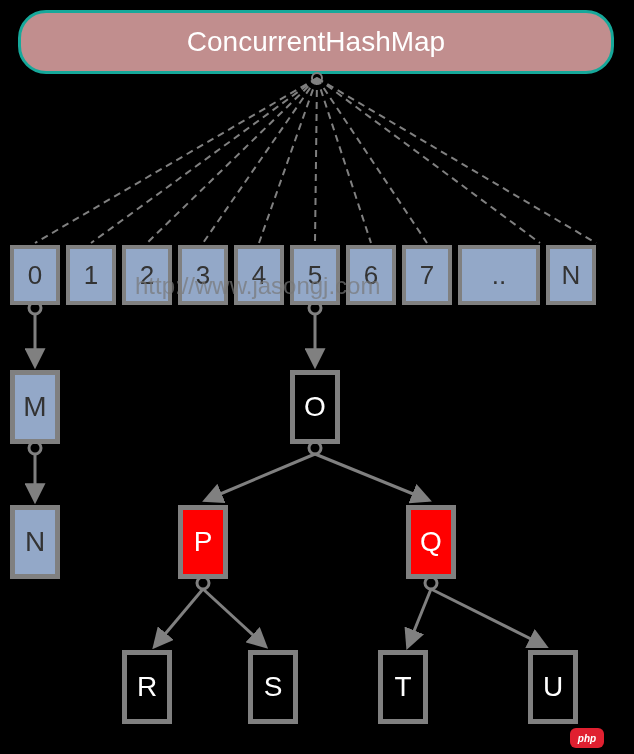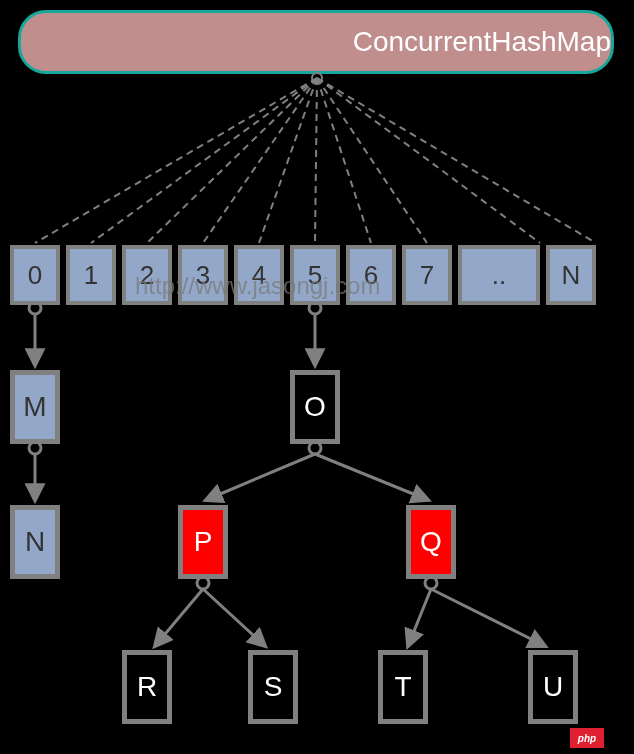--- a/index.html
+++ b/index.html
@@ -16,21 +16,21 @@
     position: absolute;
     left: 18px;
     top: 10px;
     width: 596px;
     height: 64px;
     background: #c18e8e;
     border: 3px solid #16a89a;
     border-radius: 28px;
     display: flex;
     align-items: center;
-    justify-content: flex-end;
+    justify-content: center;
     color: #fff;
     font-size: 28px;
     font-weight: 500;
     box-sizing: border-box;
   }
   .array-row {
     position: absolute;
     top: 245px;
     left: 10px;
     display: flex;
@@ -78,21 +78,21 @@
     left: 0;
     pointer-events: none;
   }
   .php-badge {
     position: absolute;
     right: 30px;
     bottom: 6px;
     width: 34px;
     height: 20px;
     background: #e02030;
-    border-radius: 0;
+    border-radius: 6px;
     display: flex;
     align-items: center;
     justify-content: center;
     font-size: 10px;
     font-style: italic;
     color: #fff;
     font-weight: bold;
   }
 </style>
 </head>

